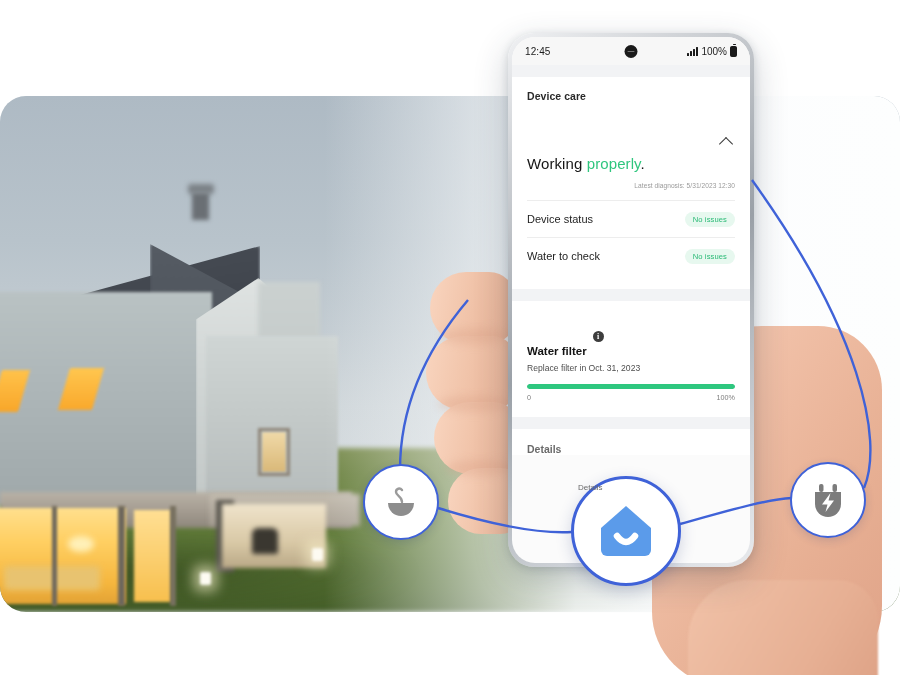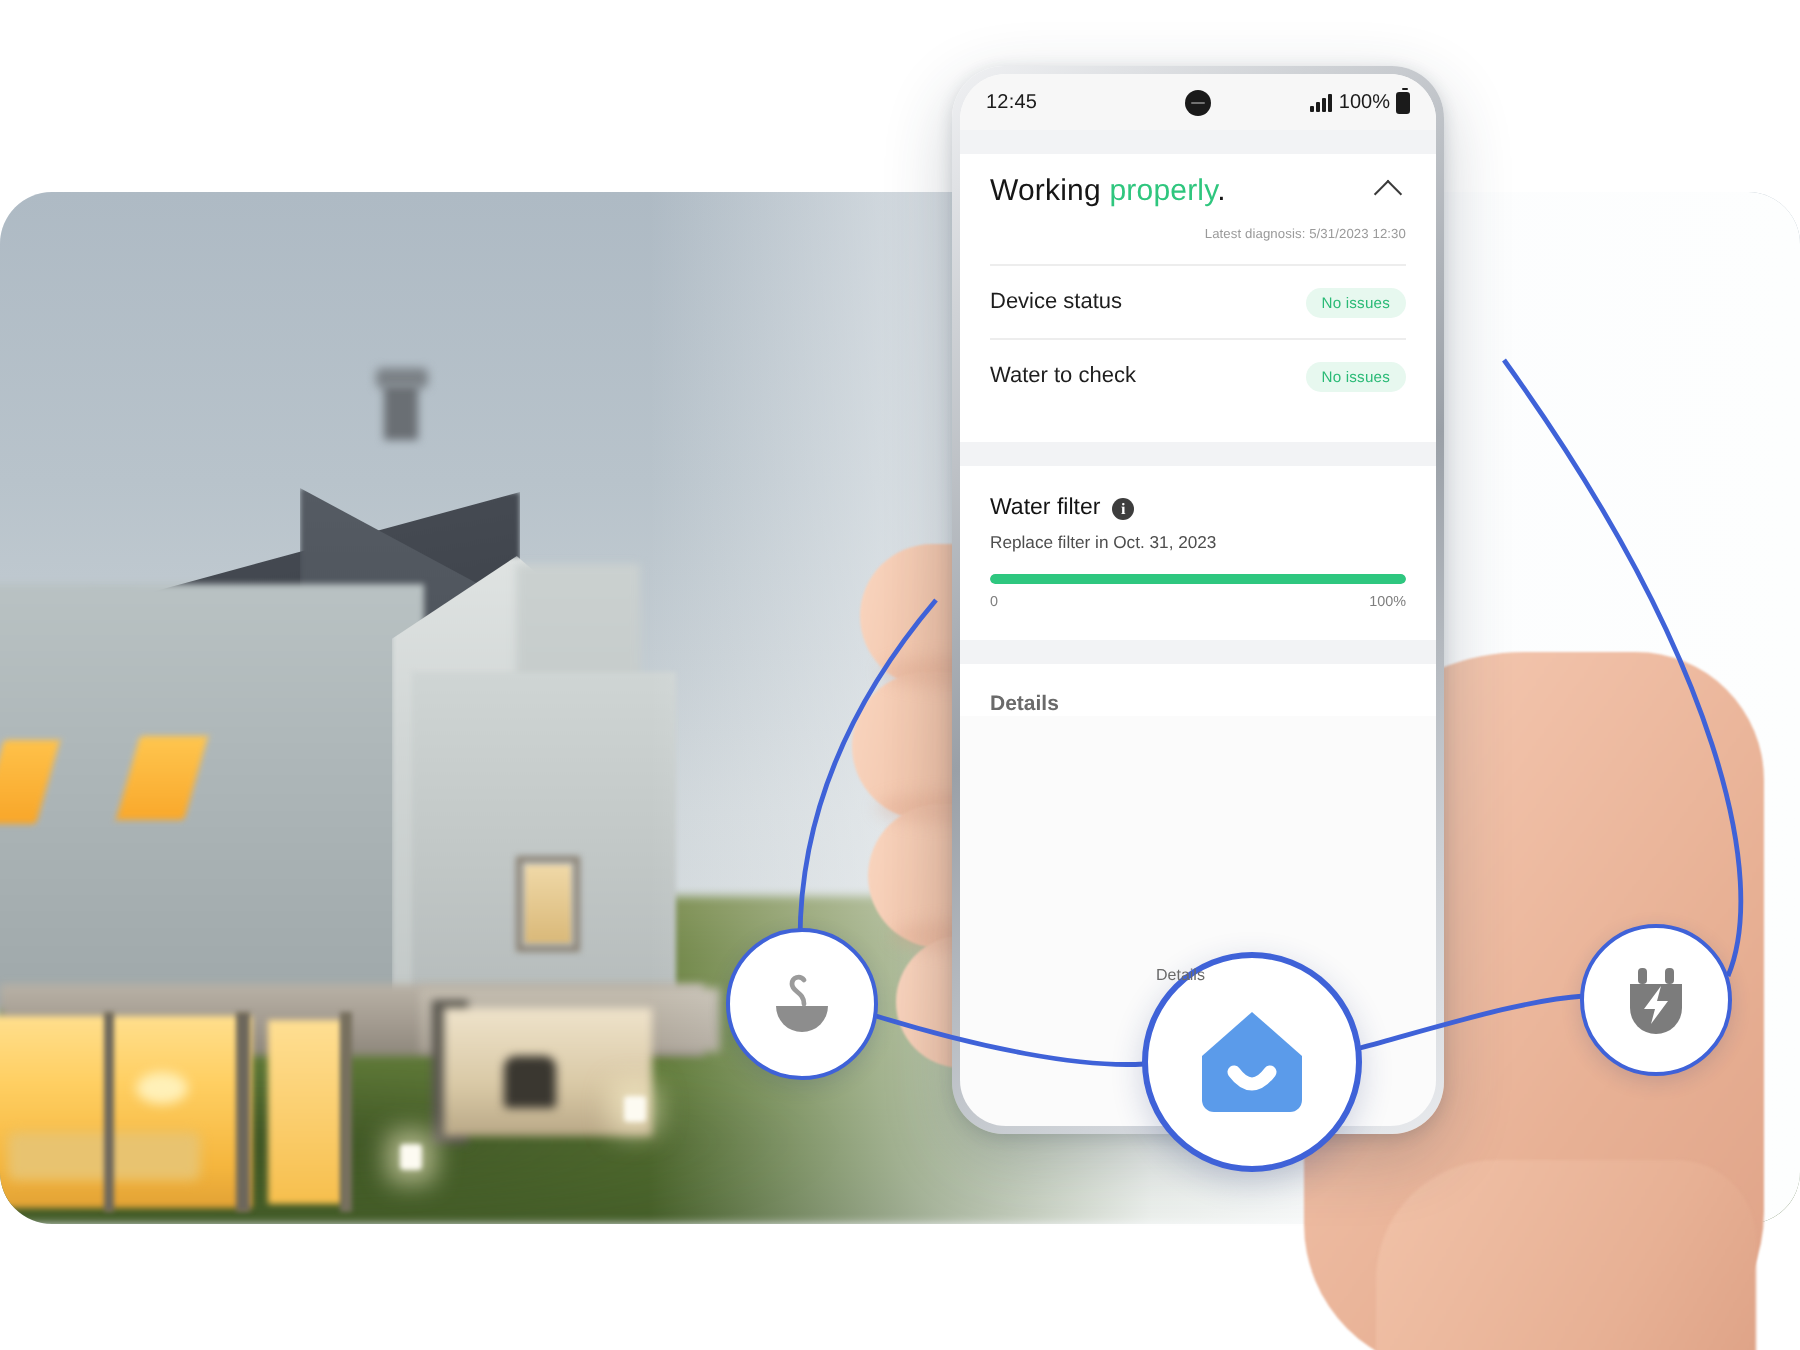--- a/index.html
+++ b/index.html
@@ -247,21 +247,21 @@
   .wrist {
     position: absolute; left: 268px; top: 430px; width: 190px; height: 190px;
     background: linear-gradient(120deg,#f1c2a8 0%, #e7b094 55%, #d99b7f 100%);
     border-radius: 60px 40px 20px 20px;
     filter: blur(0.8px);
   }
 
   
   .phone {
     position: absolute;
-    left: 476px; top: 33px;
+    left: 508px; top: 33px;
     width: 246px; height: 534px;
     border-radius: 26px;
     background: linear-gradient(145deg,#f0f1f3 0%, #cfd2d6 18%, #9aa0a7 50%, #cfd3d8 82%, #e8eaed 100%);
     padding: 4px;
     box-shadow: 0 12px 34px rgba(40,55,70,0.24), 0 2px 8px rgba(40,55,70,0.16);
   }
   .screen {
     position: relative;
     width: 100%; height: 100%;
     border-radius: 23px;
@@ -329,21 +329,21 @@
 
   .sec-label {
     font-size: 10.5px; color: #2a2a2a; font-weight: 700;
     padding-top: 13px; letter-spacing: 0.05px;
   }
 
   .care-head {
     display: flex; align-items: center; justify-content: space-between;
     padding-top: 9px;
   }
-  .care-title { font-size: 15px; color: #161616; font-weight: 400; letter-spacing: 0.1px; }
+  .care-title { font-size: 15px; color: #161616; font-weight: 400; letter-spacing: 0.1px; margin-top: 44px; }
   .care-title .ok { color: #2fc67e; }
   .collapse-chevron { width: 18px; height: 18px; position: relative; flex: none; cursor: pointer; }
   .collapse-chevron::before {
     content: ""; position: absolute; left: 3.5px; top: 6px;
     width: 9px; height: 9px;
     border-left: 1.4px solid #3a3a3a; border-top: 1.4px solid #3a3a3a;
     transform: rotate(45deg);
   }
   .diag-time {
     text-align: right; font-size: 6.6px; color: #9a9a9a;
@@ -359,21 +359,21 @@
   .status-label { font-size: 11px; color: #1e1e1e; }
   .pill {
     font-size: 7.6px; color: #2aba76; background: #e7f8ef;
     border-radius: 10px; padding: 3px 8px; letter-spacing: 0.1px;
   }
 
   .wf-title-row {
     display: flex; align-items: center; gap: 6px;
     padding-top: 15px;
   }
-  .wf-title { font-size: 11.5px; color: #141414; font-weight: 400; }
+  .wf-title { font-size: 11.5px; color: #141414; font-weight: 700; margin-top: 29px; }
   .info-icon {
     width: 11px; height: 11px; border-radius: 50%;
     background: #3d3d3d; color: #fff;
     font-size: 8px; font-weight: 700;
     display: flex; align-items: center; justify-content: center;
     font-family: "Liberation Serif", serif;
     cursor: pointer; flex: none;
   }
   .wf-state { font-size: 16px; color: #2ec77f; padding-top: 8px; letter-spacing: 0.2px; }
   .wf-sub { font-size: 8.6px; color: #4e4e4e; padding-top: 6px; }
@@ -504,20 +504,21 @@
             </span>
           <span class="sb-batt-text">100%</span>
           <span class="sb-batt"></span>
         </span>
       </div>
 
 
       <div class="section-gap"></div>
 
       <div class="card">
+        <div class="sec-label">Device care</div>
 
         <div class="care-head">
           <div class="care-title"><span>Working </span><span class="ok">properly</span><span>.</span></div>
           <span class="collapse-chevron"></span>
         </div>
 
         <div class="diag-time">Latest diagnosis: 5/31/2023 12:30</div>
 
         <div class="divider"></div>
 

